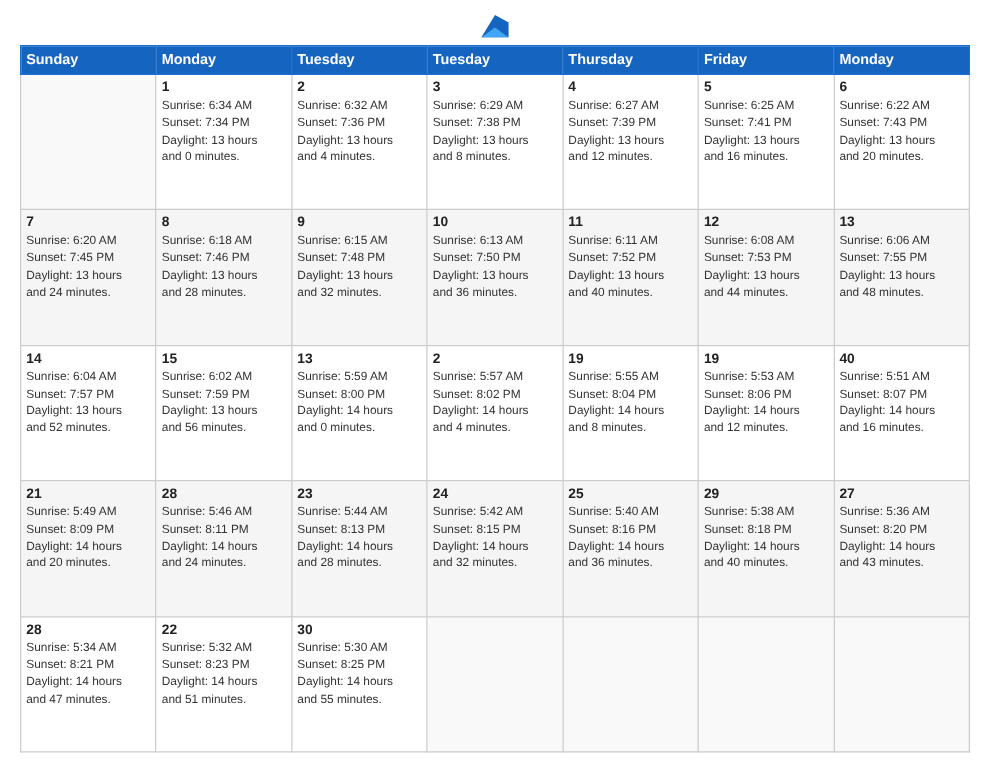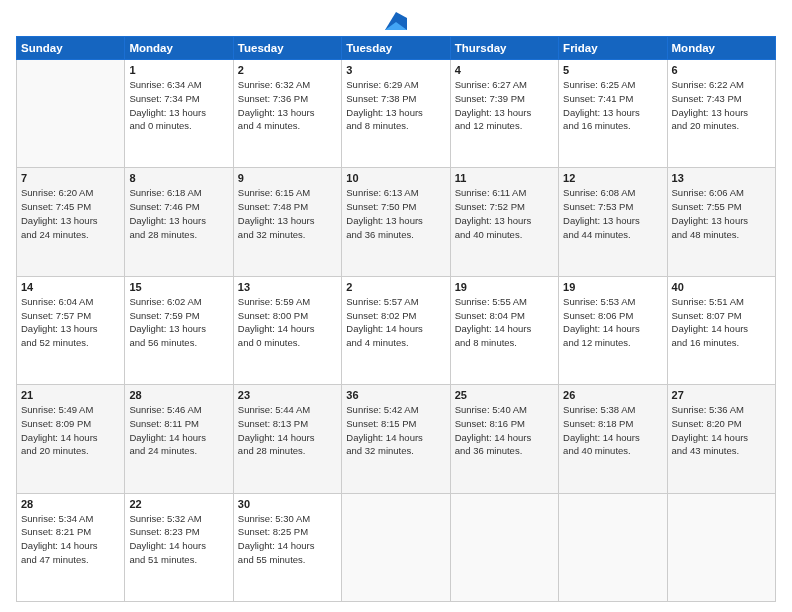--- a/index.html
+++ b/index.html
@@ -232,29 +232,29 @@
           </td>
           <td>
             <span class="day-num">28</span>
             <div class="day-info">Sunrise: 5:46 AM<br>Sunset: 8:11 PM<br>Daylight: 14 hours<br>and 24 minutes.</div>
           </td>
           <td>
             <span class="day-num">23</span>
             <div class="day-info">Sunrise: 5:44 AM<br>Sunset: 8:13 PM<br>Daylight: 14 hours<br>and 28 minutes.</div>
           </td>
           <td>
-            <span class="day-num">36</span>
+            <span class="day-num">24</span>
             <div class="day-info">Sunrise: 5:42 AM<br>Sunset: 8:15 PM<br>Daylight: 14 hours<br>and 32 minutes.</div>
           </td>
           <td>
             <span class="day-num">25</span>
             <div class="day-info">Sunrise: 5:40 AM<br>Sunset: 8:16 PM<br>Daylight: 14 hours<br>and 36 minutes.</div>
           </td>
           <td>
-            <span class="day-num">26</span>
+            <span class="day-num">29</span>
             <div class="day-info">Sunrise: 5:38 AM<br>Sunset: 8:18 PM<br>Daylight: 14 hours<br>and 40 minutes.</div>
           </td>
           <td>
             <span class="day-num">27</span>
             <div class="day-info">Sunrise: 5:36 AM<br>Sunset: 8:20 PM<br>Daylight: 14 hours<br>and 43 minutes.</div>
           </td>
         </tr>
         <tr>
           <td>
             <span class="day-num">28</span>

